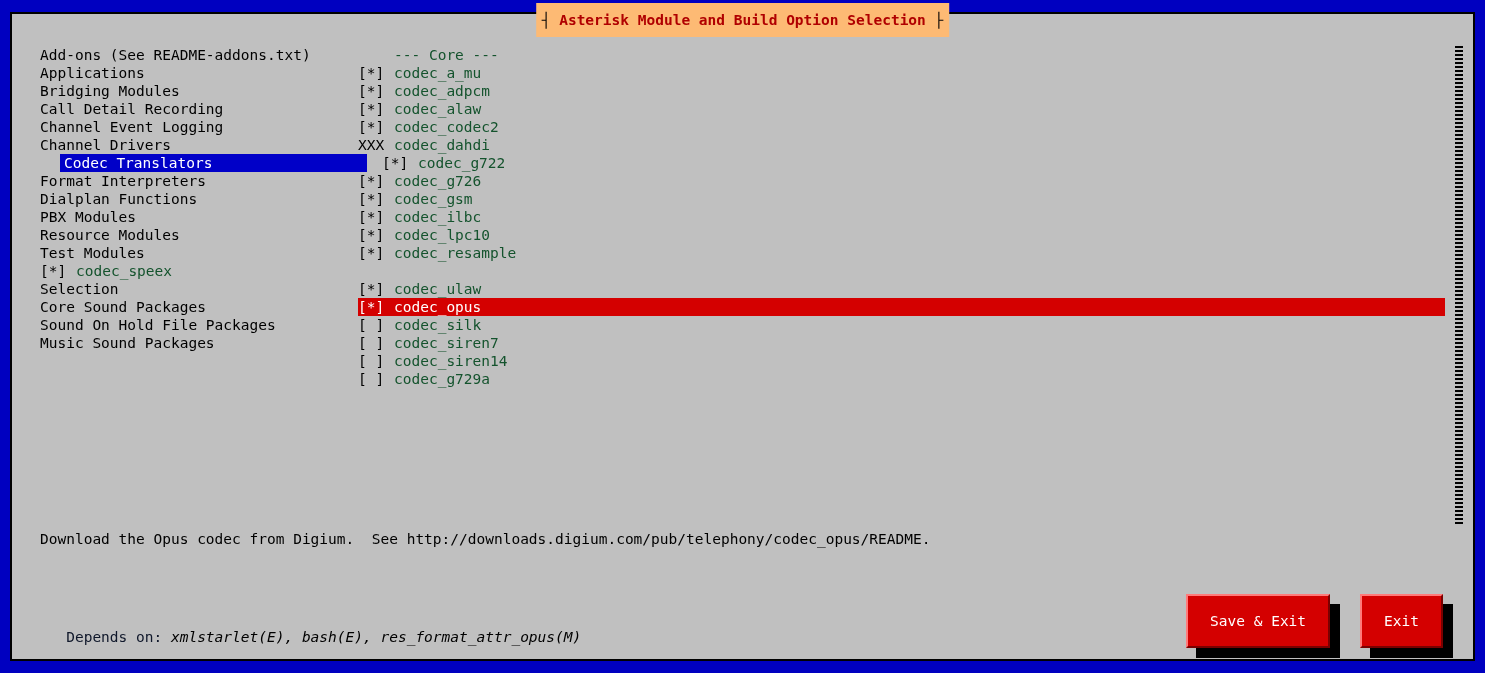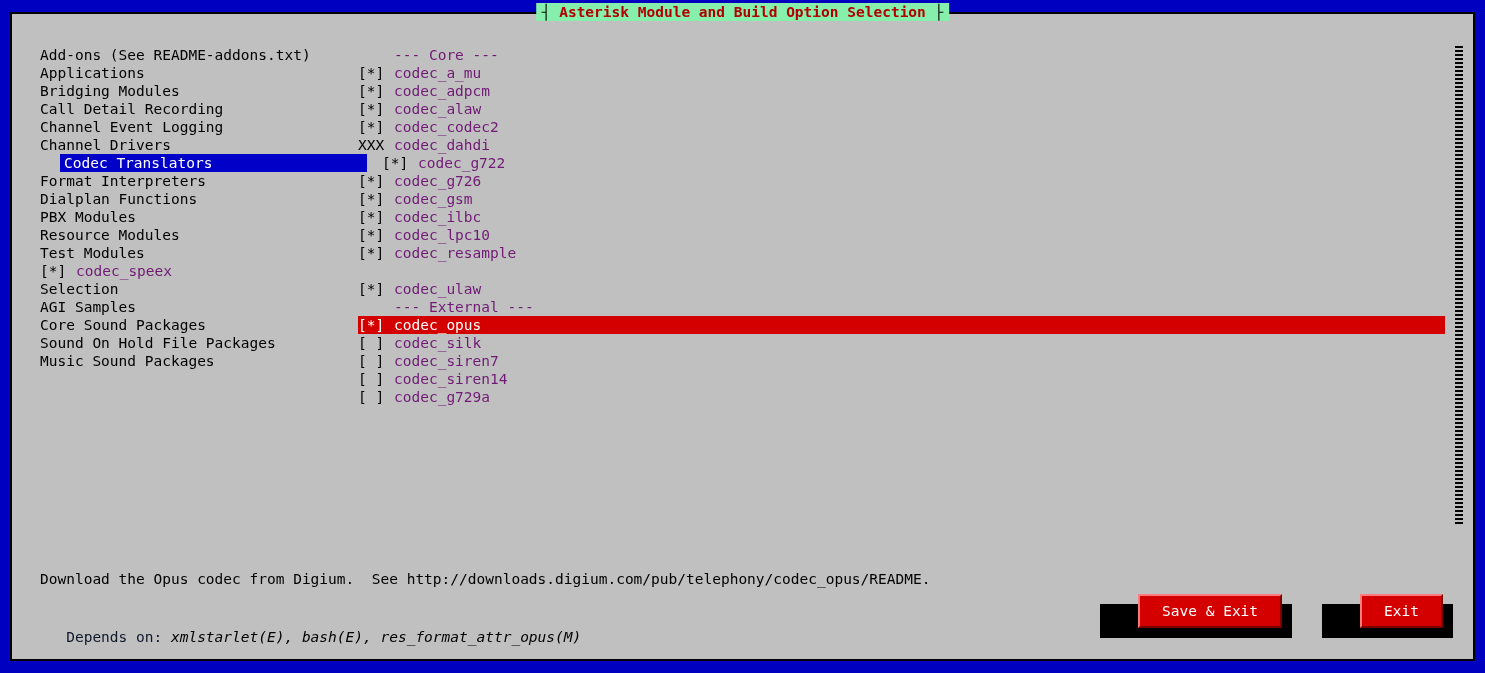--- a/index.html
+++ b/index.html
@@ -27,22 +27,22 @@
     box-sizing: border-box;
     background: #c0c0c0;
     border: 2px solid #000;
   }
   
   .title-notch {
     position: absolute;
     top: -11px;
     left: 50%;
     transform: translateX(-50%);
-    background: #86efac;
-    padding: 0 6px;
+    background: #fdba74;
+    padding: 8px 6px;
     white-space: pre;
     color: #b00000;
     font-weight: bold;
   }
   .title-bracket {
     color: #000;
     font-weight: normal;
   }
   .content {
     position: absolute;
@@ -66,21 +66,21 @@
     margin-right: 15px;
     padding-left: 4px;
     margin-left: 20px;
   }
   .mark {
     width: 36px;
     color: #000;
   }
   .mod {
     flex: 1;
-    color: #701a75;
+    color: #14532d;
   }
   .row.module-selected .mark,
   .row.module-selected .mod {
     background: #d40000;
     color: #fff;
   }
   .row.module-selected .mod {
     padding-right: 0;
     width: calc(100% - 354px);
     flex: none;
@@ -97,21 +97,21 @@
   .vtrack div {
     width: 8px;
     height: 2px;
     margin-bottom: 2px;
     background: #000;
   }
   
   .desc {
     position: absolute;
     left: 28px;
-    top: 556px;
+    top: 516px;
     right: 28px;
     color: #000;
     white-space: pre;
   }
   
   .meta {
     position: absolute;
     left: 28px;
     top: 578px;
     white-space: pre;
@@ -123,28 +123,27 @@
     position: absolute;
     right: 30px;
     top: 580px;
     display: flex;
     gap: 30px;
   }
   .btn {
     position: relative;
     background: #d40000;
     color: #fff;
-    padding: 6px 22px;
+    padding: 16px 22px;
     border: 2px solid #ff7a7a;
     border-right-color: #7a0000;
     border-bottom-color: #7a0000;
     font-family: inherit;
     font-size: 14.5px;
     white-space: pre;
-    margin-left: 48px;
   }
   .btn::after {
     content: "";
     position: absolute;
     left: 8px;
     top: 8px;
     width: 100%;
     height: 100%;
     background: #000;
     z-index: -1;
@@ -177,21 +176,20 @@
         <div class="row"><div class="cat">Channel Event Logging</div><div class="mark">[*] </div><div class="mod">codec_codec2</div></div>
         <div class="row"><div class="cat">Channel Drivers</div><div class="mark">XXX </div><div class="mod">codec_dahdi</div></div>
         <div class="row"><div class="cat selected">Codec Translators</div><div class="mark">[*] </div><div class="mod">codec_g722</div></div>
         <div class="row"><div class="cat">Format Interpreters</div><div class="mark">[*] </div><div class="mod">codec_g726</div></div>
         <div class="row"><div class="cat">Dialplan Functions</div><div class="mark">[*] </div><div class="mod">codec_gsm</div></div>
         <div class="row"><div class="cat">PBX Modules</div><div class="mark">[*] </div><div class="mod">codec_ilbc</div></div>
         <div class="row"><div class="cat">Resource Modules</div><div class="mark">[*] </div><div class="mod">codec_lpc10</div></div>
         <div class="row"><div class="cat">Test Modules</div><div class="mark">[*] </div><div class="mod">codec_resample</div></div>
         <div class="row"><div class="mark">[*] </div><div class="mod">codec_speex</div></div>
         <div class="row"><div class="cat">Selection</div><div class="mark">[*] </div><div class="mod">codec_ulaw</div></div>
-        <div class="row"><div class="cat">AGI Samples</div><div class="mark"></div><div class="mod">--- External ---</div></div>
         <div class="row module-selected"><div class="cat">Core Sound Packages</div><div class="mark">[*] </div><div class="mod">codec_opus</div></div>
         <div class="row"><div class="cat">Sound On Hold File Packages</div><div class="mark">[ ] </div><div class="mod">codec_silk</div></div>
         <div class="row"><div class="cat">Music Sound Packages</div><div class="mark">[ ] </div><div class="mod">codec_siren7</div></div>
         <div class="row"><div class="cat"></div><div class="mark">[ ] </div><div class="mod">codec_siren14</div></div>
         <div class="row"><div class="cat"></div><div class="mark">[ ] </div><div class="mod">codec_g729a</div></div>
       </div>
 
     <div class="vtrack" id="vtrack">
         <div></div>
         <div></div>

